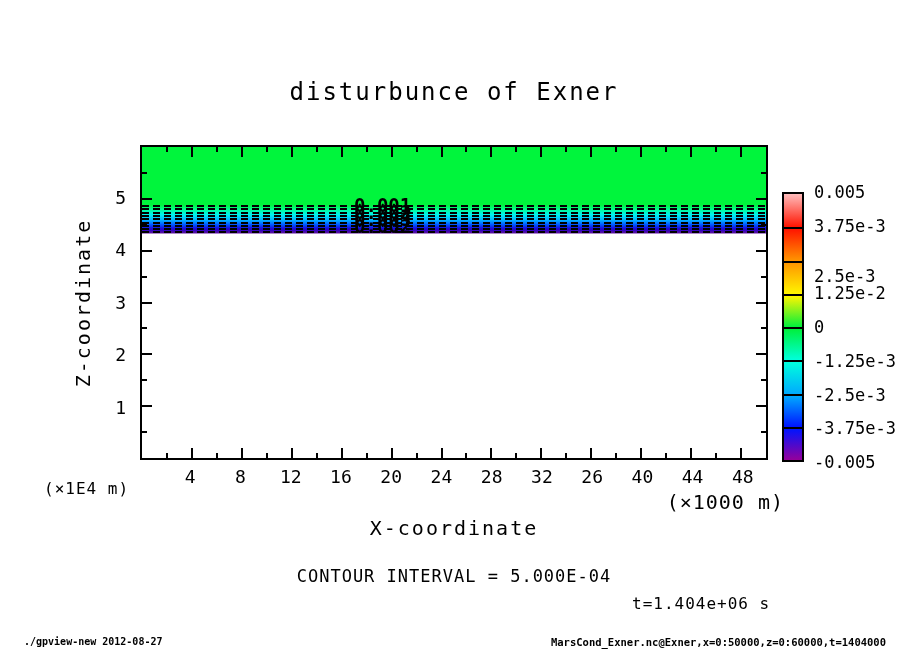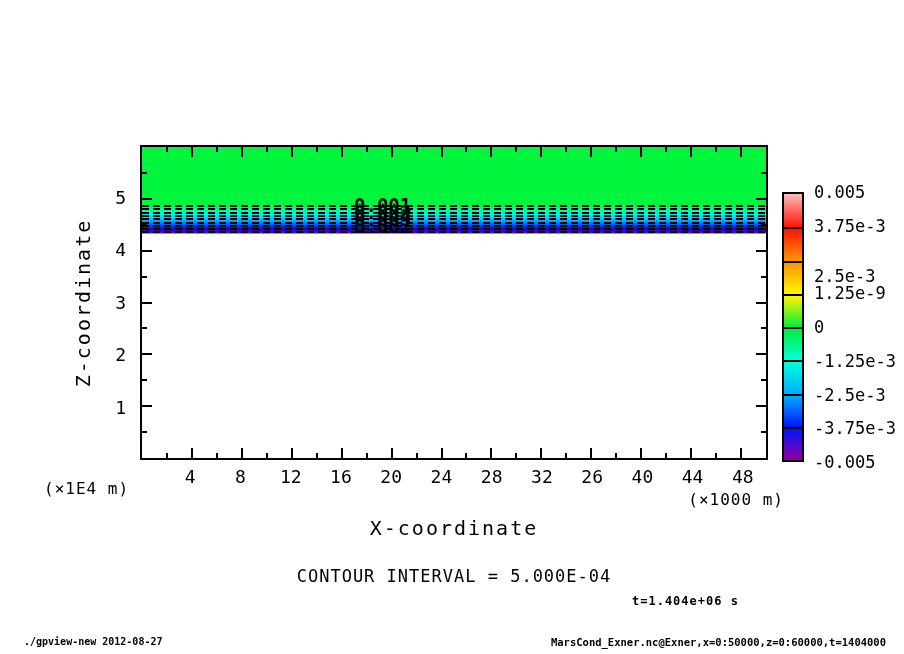--- a/index.html
+++ b/index.html
@@ -24,23 +24,23 @@
   }
   .ylabel-wrap span{
     transform:rotate(-90deg);white-space:nowrap;
     font-size:20px;letter-spacing:2px;
   }
   .xlabel{
     left:140px;top:516px;width:628px;text-align:center;
     font-size:20px;letter-spacing:2px;
   }
   .yunit{left:44px;top:479px;font-size:16px;letter-spacing:1px;}
-  .xunit{left:584px;top:490px;width:200px;text-align:right;font-size:16px;letter-spacing:1px;}
+  .xunit{left:584px;top:490px;width:200px;text-align:right;font-size:20px;letter-spacing:1px;}
   .cinterval{left:140px;top:566px;width:628px;text-align:center;font-size:17px;letter-spacing:1px;}
-  .time{left:632px;top:594px;font-size:12px;letter-spacing:1px;font-weight:bold;}
+  .time{left:632px;top:594px;font-size:16px;letter-spacing:1px;}
   .footer-left{left:24px;top:636px;font-size:10px;font-weight:bold;}
   .footer-right{right:18px;top:636px;font-size:10.5px;font-weight:bold;}
   .cbar{
     left:782px;top:192px;width:22px;height:270px;
     border:2px solid #000;box-sizing:border-box;
   }
   .cbar-seg{position:absolute;left:0;width:100%;box-sizing:border-box;}
   .cbar-label{position:absolute;left:814px;font-size:17px;white-space:nowrap;}
   .tick{position:absolute;background:#000;}
   .x-tick-label{position:absolute;top:466px;transform:translateX(-50%);font-size:18px;}
@@ -49,20 +49,21 @@
     position:absolute;left:0;right:0;height:2px;
     background:repeating-linear-gradient(90deg,#000 0 7px,transparent 7px 11px);
   }
   .clabel{position:absolute;font-size:19px;font-weight:bold;line-height:14px;white-space:nowrap;}
 </style>
 </head>
 <body>
 
 <div id="stage">
 
+  <div class="abs title">disturbunce of Exner</div>
 
   <div class="abs ylabel-wrap">
     <span>Z-coordinate</span>
   </div>
 
   <div class="abs plot" id="plot" style="background: linear-gradient(rgb(0, 245, 60) 0px, rgb(0, 245, 60) 58px, rgb(0, 252, 160) 63px, rgb(0, 240, 240) 68px, rgb(0, 180, 255) 73px, rgb(0, 80, 255) 78px, rgb(30, 0, 210) 82px, rgb(90, 15, 155) 86px, rgb(255, 255, 255) 87px, rgb(255, 255, 255) 100%);">
     <div id="clines">
         <div class="cline" style="top: 58px;"></div>
         <div class="cline" style="top: 61.3px;"></div>
         <div class="cline" style="top: 64.6px;"></div>
@@ -188,19 +189,19 @@
     <span class="x-tick-label" style="left: 692.64px;">44</span>
     <span class="x-tick-label" style="left: 742.88px;">48</span>
     <span class="y-tick-label" style="left: 96px; top: 396.5px;">1</span>
     <span class="y-tick-label" style="left: 96px; top: 344px;">2</span>
     <span class="y-tick-label" style="left: 96px; top: 291.5px;">3</span>
     <span class="y-tick-label" style="left: 96px; top: 239px;">4</span>
     <span class="y-tick-label" style="left: 96px; top: 186.5px;">5</span>
     <span class="cbar-label" style="top: 182px;">0.005</span>
     <span class="cbar-label" style="top: 215.75px;">3.75e-3</span>
     <span class="cbar-label" style="top: 266px;">2.5e-3</span>
-    <span class="cbar-label" style="top: 283.25px;">1.25e-9</span>
+    <span class="cbar-label" style="top: 283.25px;">1.25e-2</span>
     <span class="cbar-label" style="top: 317px;">0</span>
     <span class="cbar-label" style="top: 350.75px;">-1.25e-3</span>
     <span class="cbar-label" style="top: 384.5px;">-2.5e-3</span>
     <span class="cbar-label" style="top: 418.25px;">-3.75e-3</span>
     <span class="cbar-label" style="top: 452px;">-0.005</span>
   </div>
 
 </body></html>

